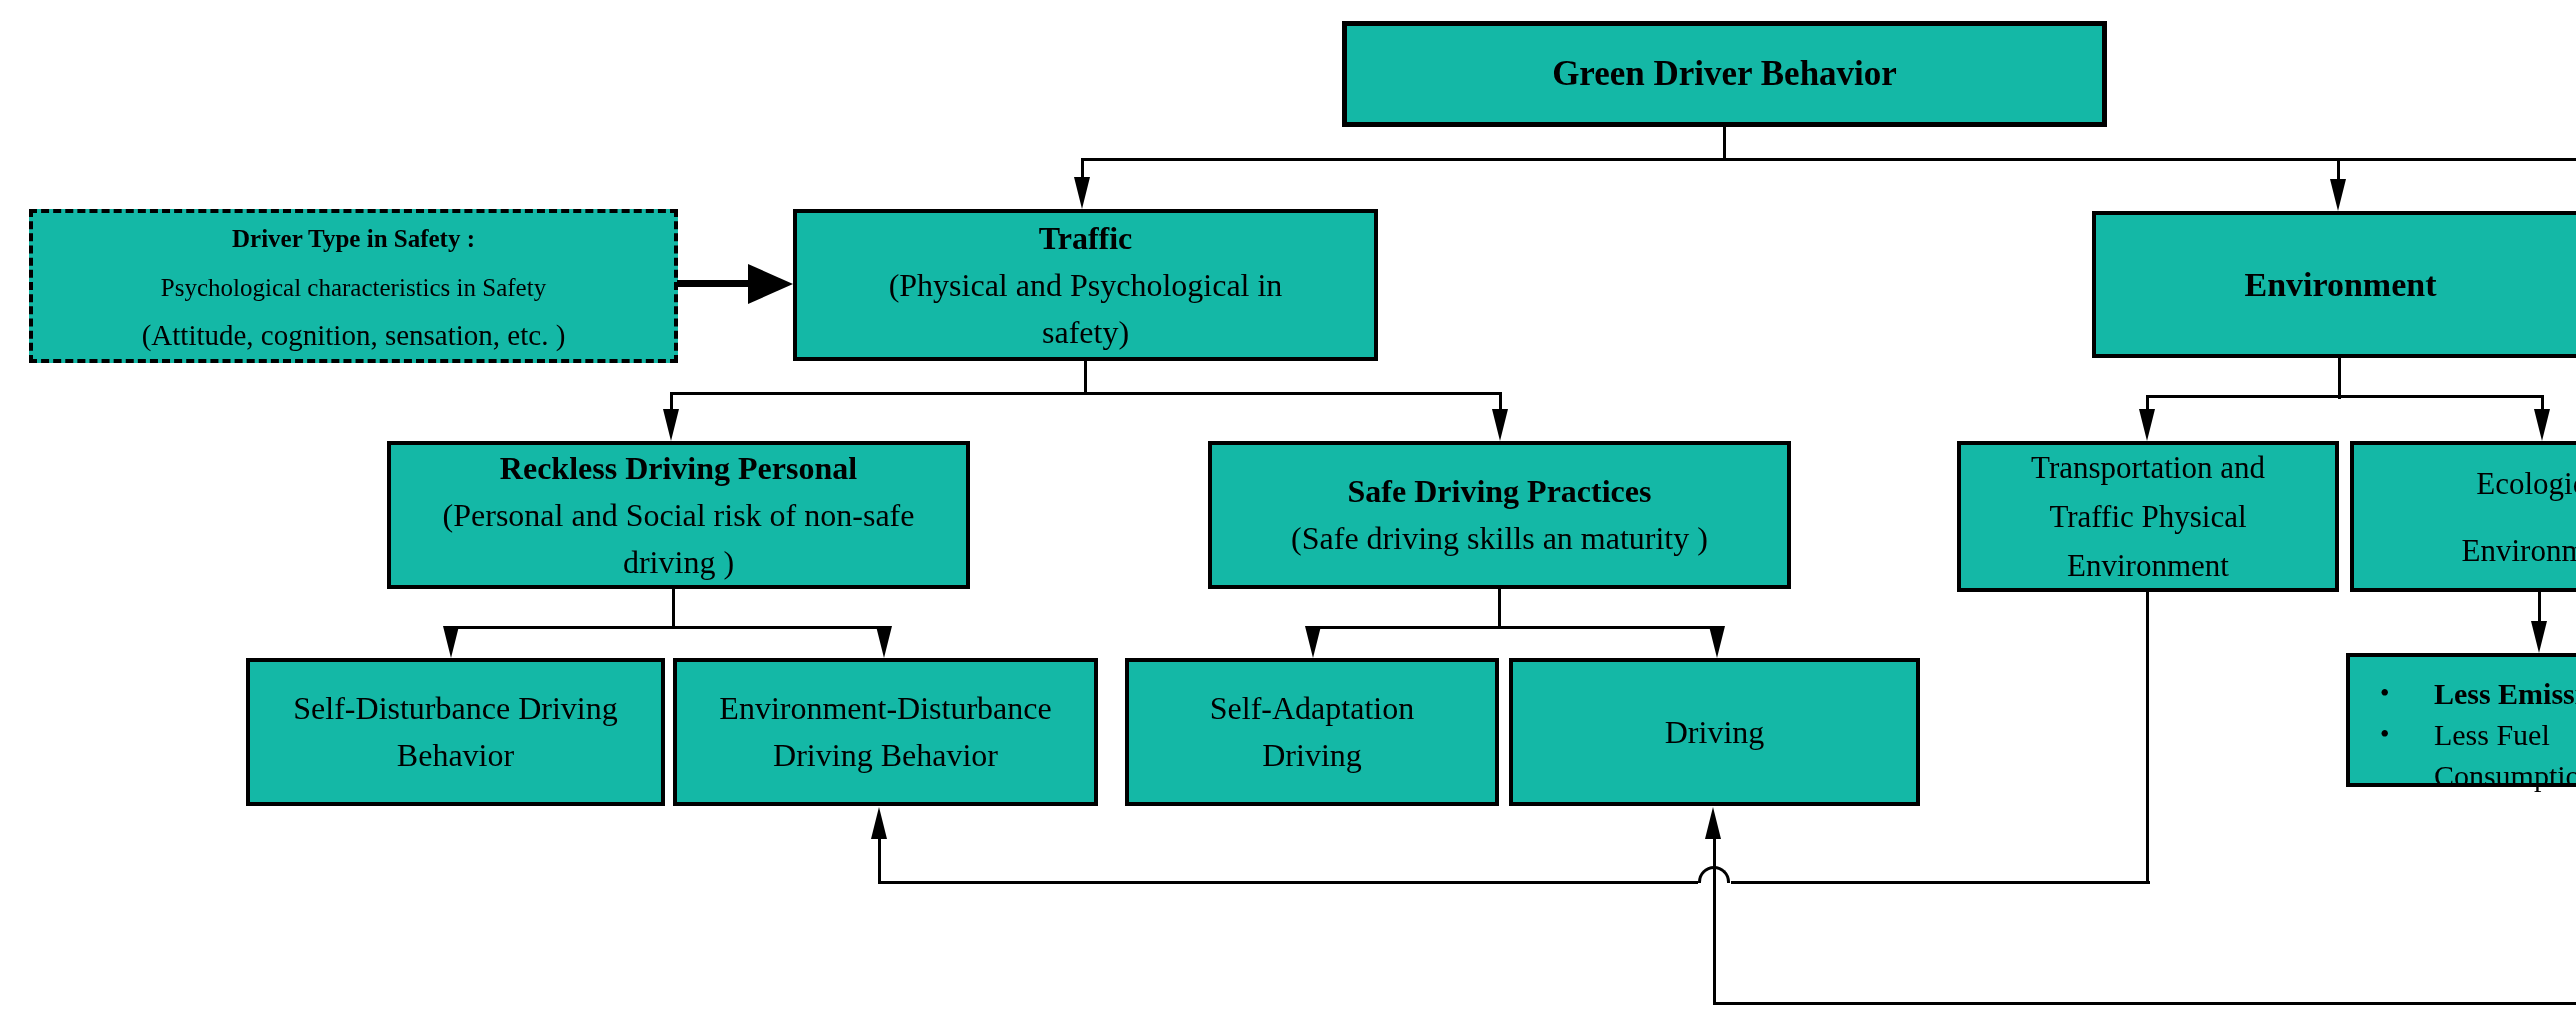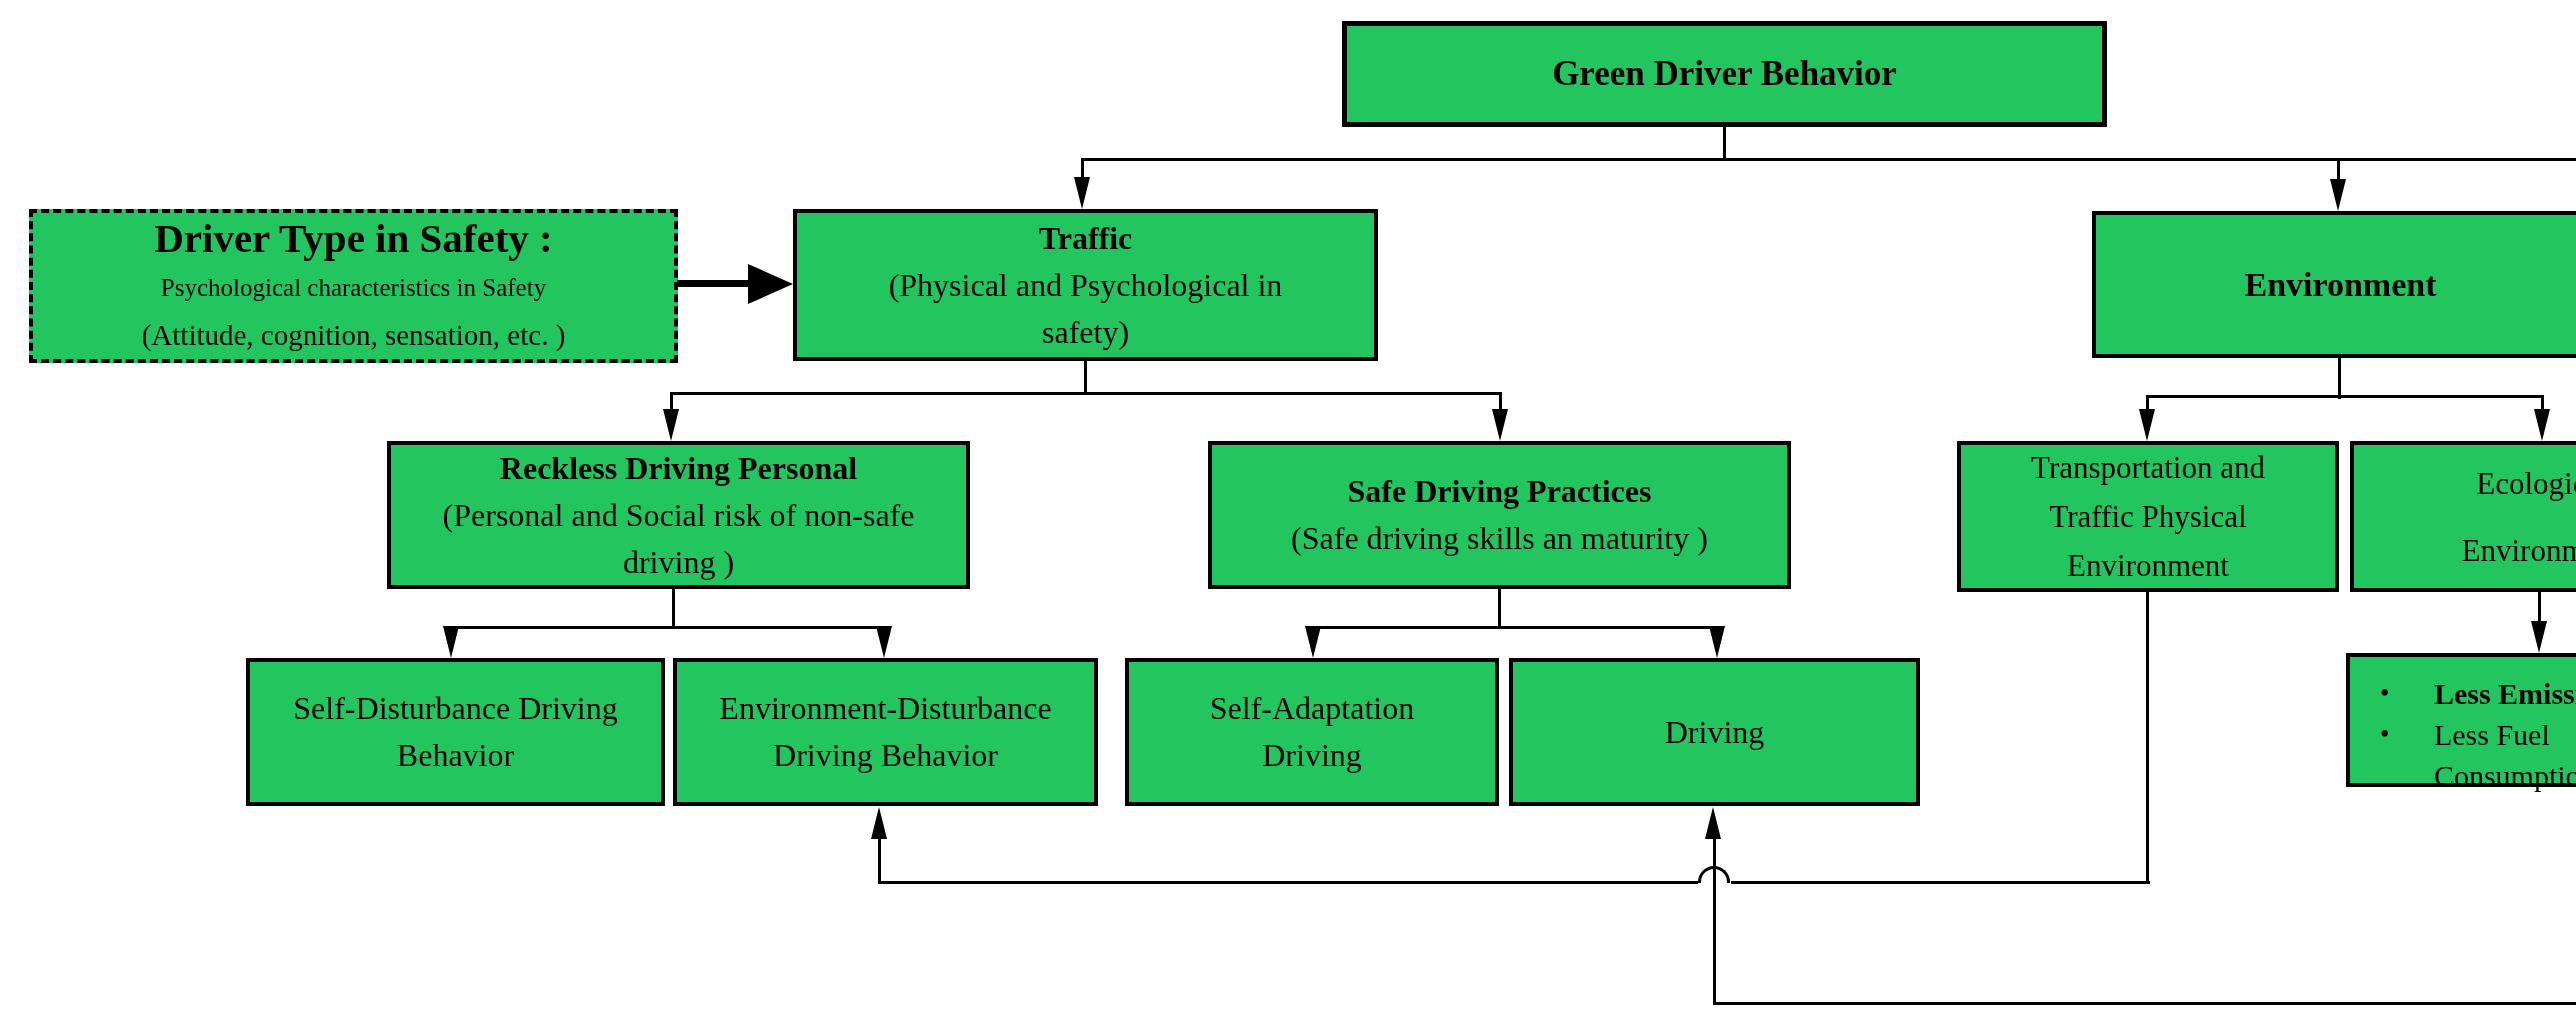--- a/index.html
+++ b/index.html
@@ -7,21 +7,21 @@
     position:relative;
     width:2998px;height:1014px;
     background:#ffffff;
     font-family:"Liberation Serif","DejaVu Serif",serif;
     color:#000;
     overflow:hidden;
   }
   .box{
     position:absolute;
     box-sizing:border-box;
-    background:#22c55e;
+    background:#14b8a6;
     border:4.1px solid #000;
     display:flex;
     flex-direction:column;
     align-items:center;
     justify-content:center;
     text-align:center;
     font-size:32px;
     line-height:47px;
   }
   .bold{font-weight:bold;}
@@ -39,21 +39,21 @@
     position:absolute;
     box-sizing:border-box;
     border:3.1px solid #000;
     border-bottom:none;
     border-radius:16px 16px 0 0;
     background:transparent;
   }
   
   .n-green{font-size:35px;border-width:5.2px;}
   .n-dashed{border-style:dashed;}
-  .n-dashed .l1{font-size:41px;line-height:49px;}
+  .n-dashed .l1{font-size:25px;line-height:49px;}
   .n-dashed .l2{font-size:25px;line-height:49px;}
   .n-dashed .l3{font-size:29px;line-height:47px;}
   .n-env,.n-veh{font-size:34px;}
   .n-eco{line-height:67px;}
   .n-outcomes{
     align-items:flex-start;justify-content:flex-start;
     padding:15.5px 0 0 20.6px;
   }
   .bullet-item{display:flex;align-items:flex-start;}
   .bullet-glyph{

